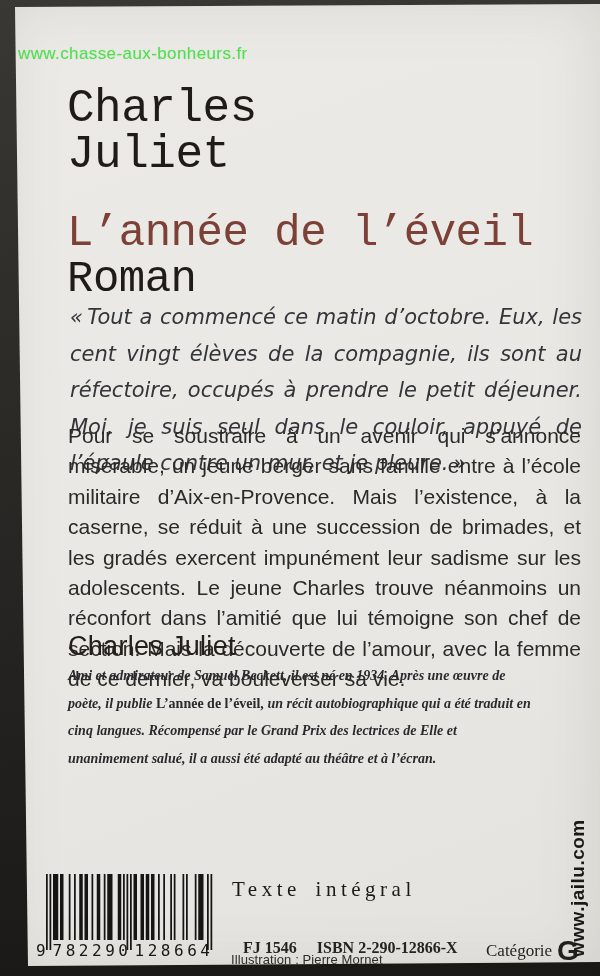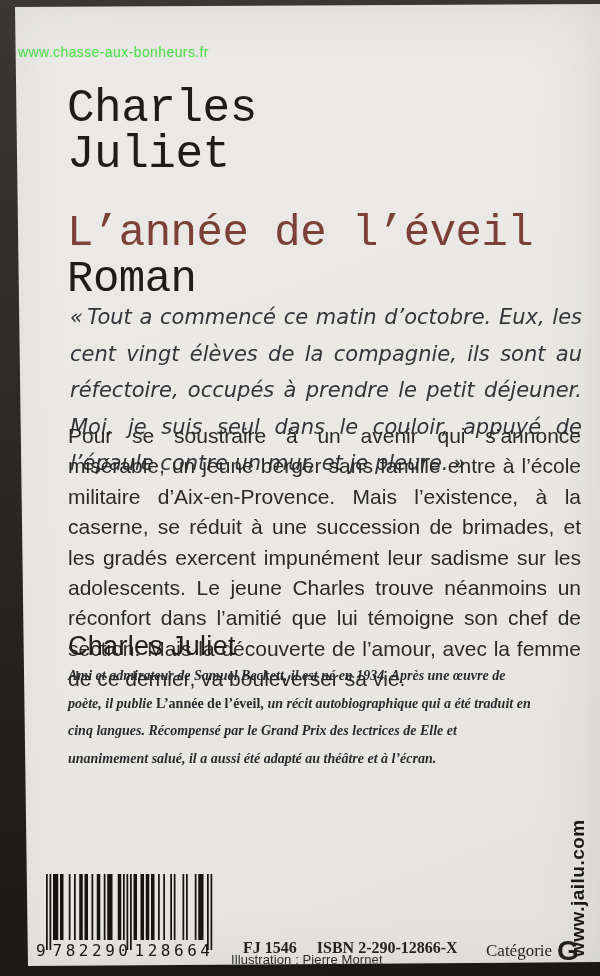--- a/index.html
+++ b/index.html
@@ -12,21 +12,21 @@
     position:absolute;left:0;top:0;width:600px;height:976px;
     background:linear-gradient(160deg,#ebeae6 0%,#e9e8e4 55%,#e3e2de 100%);
     clip-path:polygon(15px 7px,600px 4px,600px 962px,28px 966px);
   }
   .paper::after{ 
     content:"";position:absolute;inset:0;pointer-events:none;
     box-shadow:inset 0 0 60px rgba(120,115,105,.18);
   }
   .watermark{
     position:absolute;left:18px;top:44px;
-    font-size:14px;letter-spacing:.4px;color:#52e052;
+    font-size:17px;letter-spacing:.4px;color:#52e052;
     text-shadow:0 0 1px rgba(82,224,82,.35);
   }
   .titleblock{
     position:absolute;left:67px;top:86px;
     font-family:Liberation Mono, monospace;font-size:44px;line-height:46px;
     color:#1f1b17;letter-spacing:-.5px;
   }
   .titleblock .bigger{font-size:46px;}
   .titleblock .red{color:#7c4036;margin-top:32px;}
   .quote{
@@ -136,20 +136,21 @@
             <rect x="166.25" y="0" width="5.25" height="66"></rect>
             <rect x="175.00" y="0" width="1.75" height="76"></rect>
             <rect x="178.50" y="0" width="1.75" height="76"></rect>
           </g>
         <text id="bc-first" x="4" y="82" font-family="DejaVu Sans Mono, monospace" font-size="16" fill="#161513">9</text>
         <text id="bc-g1" x="60" y="82" text-anchor="middle" letter-spacing="3.5" font-family="DejaVu Sans Mono, monospace" font-size="16" fill="#161513">782290</text>
         <text id="bc-g2" x="142" y="82" text-anchor="middle" letter-spacing="3.5" font-family="DejaVu Sans Mono, monospace" font-size="16" fill="#161513">128664</text>
       </svg>
     </div>
 
+    <div class="texte-integral">Texte intégral</div>
 
     <div class="illustration">Illustration : Pierre Mornet</div>
 
     <div class="isbn-row">
       <span class="ref">FJ 1546</span><span>ISBN 2-290-12866-X</span>
     </div>
 
     <div class="categorie">
       <span>Catégorie</span><span class="cat-g">G</span>
     </div>

